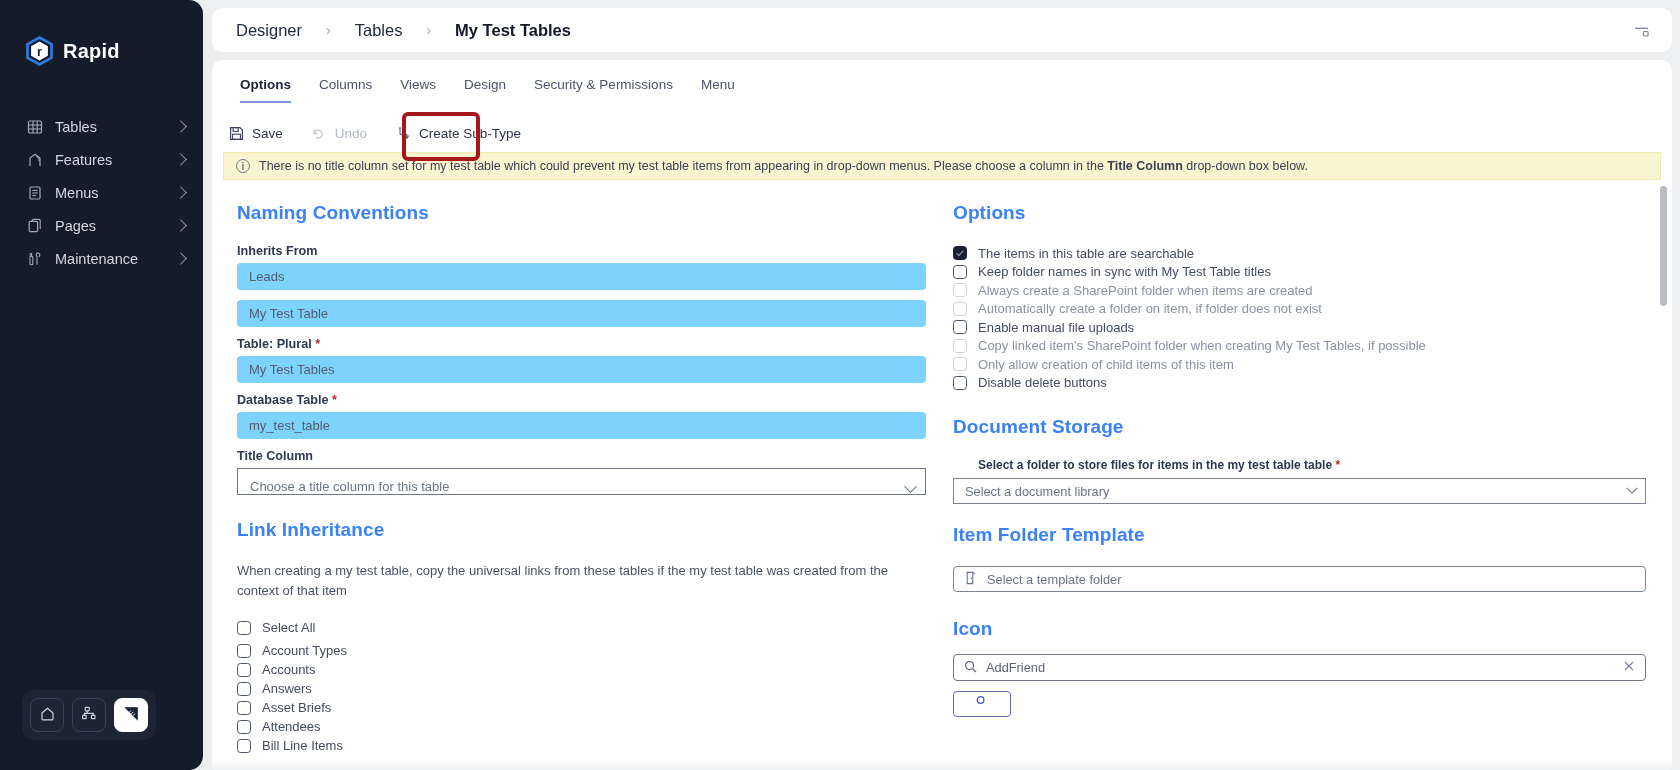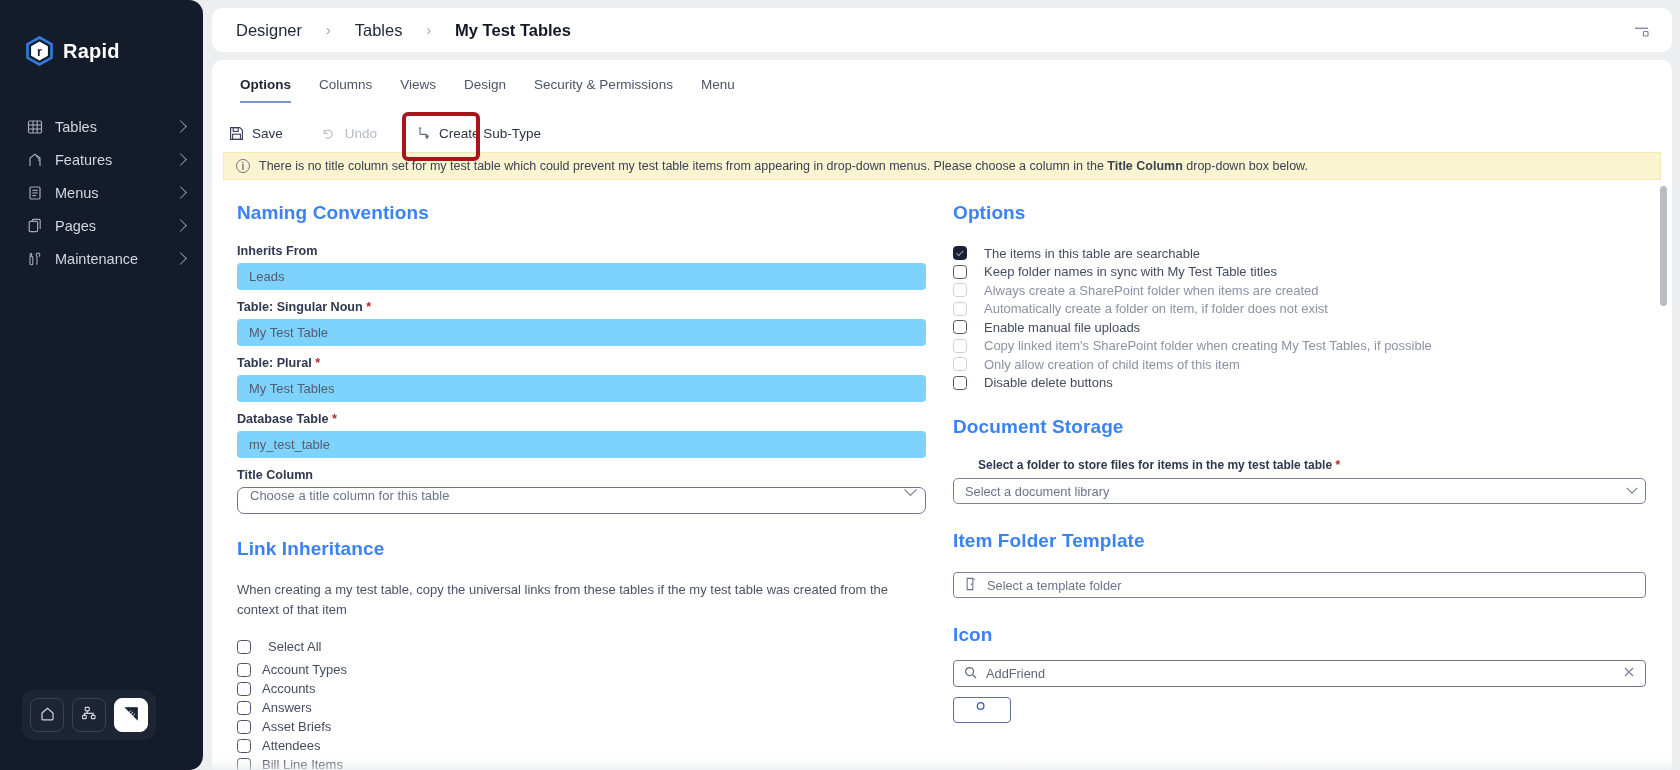--- a/index.html
+++ b/index.html
@@ -73,21 +73,21 @@
     content: ""; position: absolute; left: 14px; right: 14px; bottom: -11px;
     height: 2px; background: #7c93d8;
   }
   .tab-highlight {
     position: absolute; left: 190px; top: 52px;
     width: 78px; height: 49px;
     border: 4px solid #a5171c; border-radius: 6px;
     pointer-events: none; z-index: 3;
   }
 
-  .toolbar { display: flex; align-items: center; gap: 38px; padding: 14px 0 0 16px; height: 40px; }
+  .toolbar { display: flex; align-items: center; gap: 28px; padding: 14px 0 0 16px; height: 40px; }
   .tb-btn { display: flex; align-items: center; gap: 8px; font-size: 13.5px; color: #2b3446; cursor: pointer; }
   .tb-btn.disabled { color: #b3b9c6; cursor: default; }
   .tb-ico { width: 16px; height: 16px; display: flex; align-items: center; justify-content: center; }
 
   .banner {
     margin: 6px 11px 0 11px;
     background: #fbf4d0; border: 1px solid #f3e9b4;
     height: 28px; display: flex; align-items: center; gap: 9px;
     padding: 0 12px; font-size: 12.5px; color: #3b4252;
   }
@@ -104,49 +104,49 @@
 
   .field-label { font-size: 12.6px; color: #2e3850; font-weight: bold; margin-bottom: 5px; }
   .req { color: #b02a2a; font-weight: bold; }
 
   .input-ro {
     height: 27px; background: #7dd3fc; border-radius: 4px;
     display: flex; align-items: center; padding: 0 12px;
     font-size: 13px; color: #545c6e; margin-bottom: 10px;
   }
   .select {
-    height: 27px; background: #fff; border: 1px solid #6d768e; border-radius: 7px;
-    display: flex; align-items: flex-start; padding: 0 10px 0 12px;
+    height: 27px; background: #fff; border: 1px solid #6d768e; border-radius: 0;
+    display: flex; align-items: flex-end; padding: 0 10px 0 12px;
     font-size: 13px; color: #6b7488; justify-content: space-between; cursor: pointer;
   }
   .select .chev { width: 9px; height: 9px; border-right: 1.4px solid #6b7488; border-bottom: 1.4px solid #6b7488; transform: rotate(45deg) translate(-2px,-2px); }
   .para { font-size: 13px; color: #4a5265; line-height: 20px; max-width: 660px; }
 
-  .chk-row { display: flex; align-items: center; gap: 17px; height: 19px; margin-bottom: 0; }
+  .chk-row { display: flex; align-items: center; gap: 11px; height: 19px; margin-bottom: 0; }
   .chk-row.spaced { margin-bottom: 4px; }
   .chk {
     width: 14px; height: 14px; border-radius: 3.5px; flex: 0 0 14px;
     border: 1.5px solid #4c5570; background: #fff; cursor: pointer;
     display: flex; align-items: center; justify-content: center;
   }
   .chk.dim { border-color: #cdd1da; }
   .chk.checked { background: #1a2133; border-color: #1a2133; }
   .chk.checked:after {
     content: ""; width: 6px; height: 3px; border-left: 1.5px solid #9aa2b6;
     border-bottom: 1.5px solid #9aa2b6; transform: rotate(-45deg) translate(0px,-1px);
   }
   .chk-label { font-size: 13px; color: #444c60; }
   .chk-label.dim { color: #8a92a3; }
 
   .list-item { display: flex; align-items: center; gap: 11px; height: 19px; }
 
   .opt-list .chk-row { height: 18.5px; }
 
   .doc-select {
-    height: 26px; border: 1px solid #7b839a; border-radius: 5px; background: #fff;
+    height: 26px; border: 1px solid #7b839a; border-radius: 0; background: #fff;
     display: flex; align-items: center; justify-content: space-between;
     padding: 0 9px 0 11px; font-size: 12.8px; color: #6b7488; cursor: pointer;
   }
   .tmpl-select {
     height: 26px; border: 1px solid #7b839a; border-radius: 4px; background: #fff;
     display: flex; align-items: center; gap: 9px; padding: 0 11px;
     font-size: 12.8px; color: #6b7488; cursor: pointer;
   }
   .icon-search {
     height: 27px; border: 1px solid #6f7789; border-radius: 4px; background: #fff;
@@ -358,23 +358,20 @@
         <div class="columns">
 
           <div class="col-left">
             <h2 class="sec">Naming Conventions</h2>
 
             <div class="field-label">
               <span>Inherits From</span>
             </div>
             <div class="input-ro">Leads</div>
 
-            <div class="field-label">
-              <span>Table: Singular Noun</span> <span class="req">*</span>
-            </div>
             <div class="input-ro">My Test Table</div>
 
             <div class="field-label">
               <span>Table: Plural</span> <span class="req">*</span>
             </div>
             <div class="input-ro">My Test Tables</div>
 
             <div class="field-label">
               <span>Database Table</span> <span class="req">*</span>
             </div>
@@ -463,21 +460,21 @@
 
             <h2 class="sec" style="margin-top:24px;">Document Storage</h2>
             <div class="sub-label">
               <span>Select a folder to store files for items in the my test table table</span> <span class="req">*</span>
             </div>
             <div class="doc-select">
               <span>Select a document library</span>
               <span class="chev" style="width:8px;height:8px;border-right:1.4px solid #6b7488;border-bottom:1.4px solid #6b7488;transform:rotate(45deg) translate(-2px,-2px);"></span>
             </div>
 
-            <h2 class="sec" style="margin-top:26px;">Item Folder Template</h2>
+            <h2 class="sec" style="margin-top:20px;">Item Folder Template</h2>
             <div class="tmpl-select">
               <span>
                 <svg width="13" height="14" viewBox="0 0 13 14">
                     <path d="M2.2 1.4 h5.6 v11.2 h-5.6 Z" fill="none" stroke="#6b7488" stroke-width="1.1"></path>
                     <line x1="7.8" y1="1.4" x2="10" y2="3" stroke="#6b7488" stroke-width="1"></line>
                     <circle cx="6.4" cy="7.2" r=".8" fill="#6b7488"></circle>
                   </svg>
               </span>
               <span>Select a template folder</span>
             </div>

